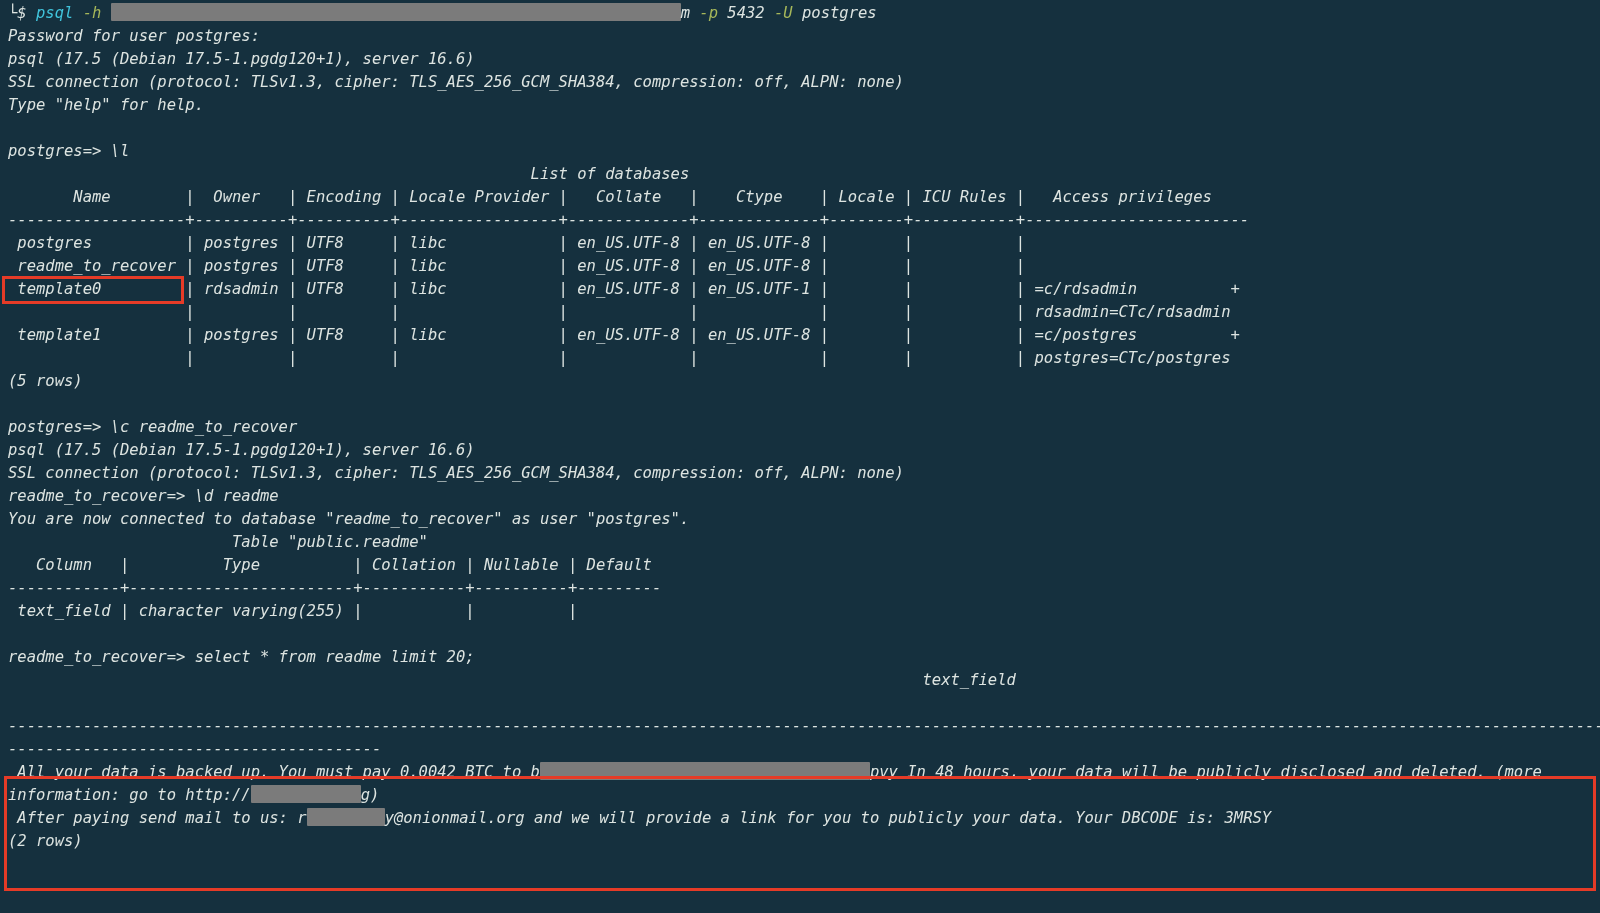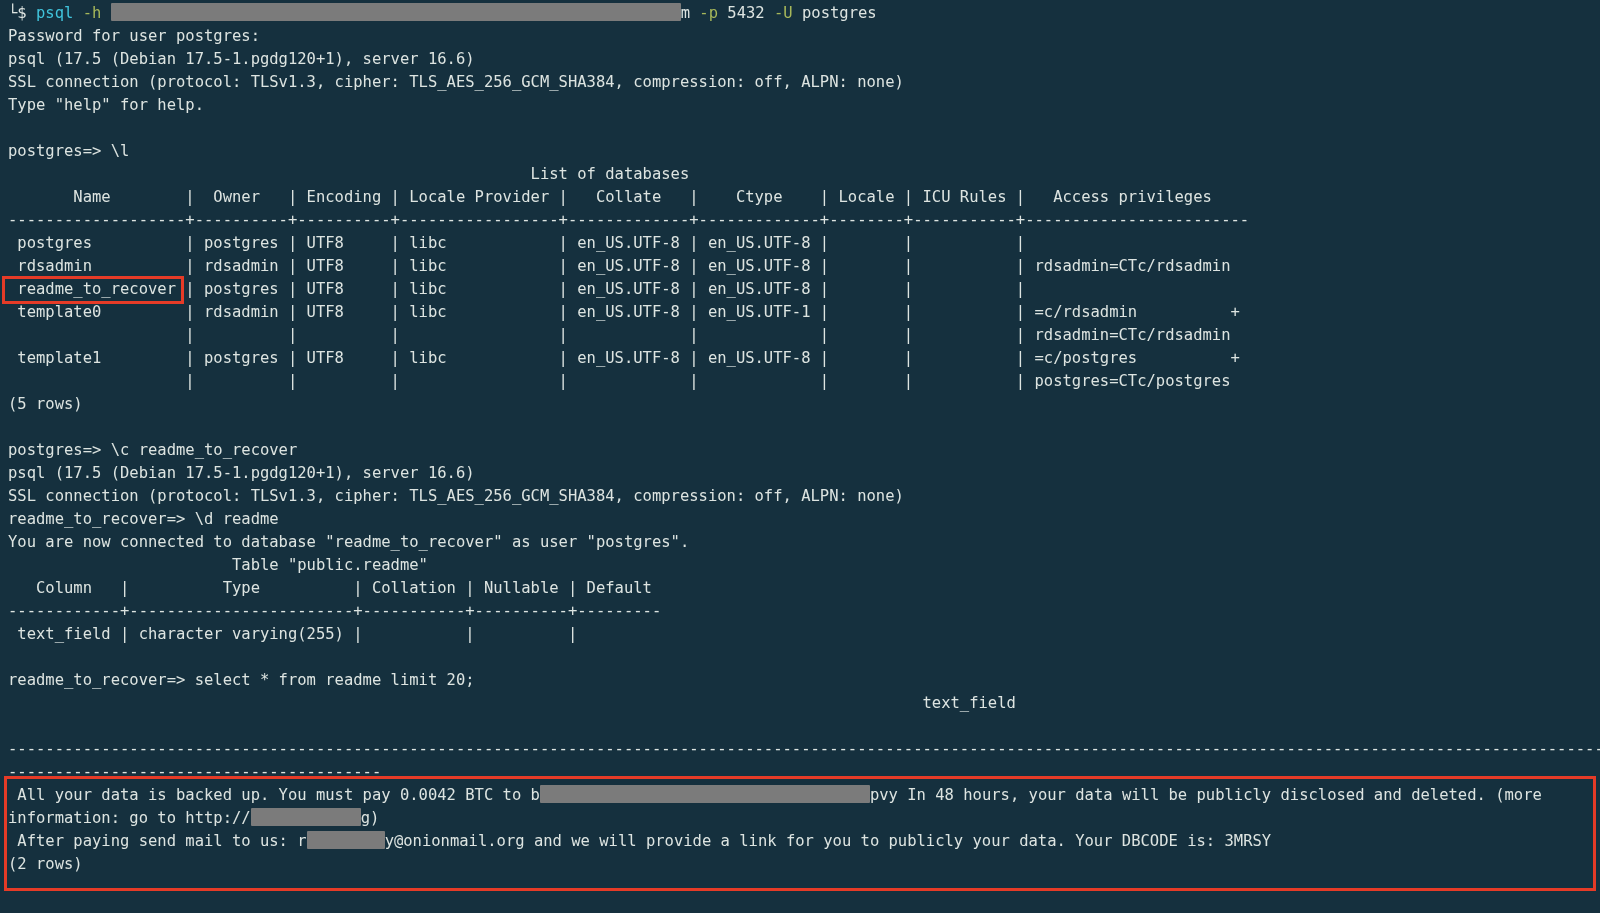--- a/index.html
+++ b/index.html
@@ -11,20 +11,21 @@
     background: var(--bg, #15303e);
     font-family: "DejaVu Sans Mono", "Liberation Mono", monospace;
   }
   .terminal {
     position: absolute;
     left: 0; top: 0;
     width: 1600px;
     height: 913px;
     padding: 2px 0 0 8px;
     box-sizing: border-box;
+    font-style: italic;
   }
   .tline {
     height: 23px;
     line-height: 23px;
     font-size: 15.5px;
     color: var(--fg, #dde4e1);
     white-space: pre;
     letter-spacing: 0;
   }
   .c-cyan  { color: var(--cyan, #40c4dc); }
@@ -55,21 +56,20 @@
       <div class="tline"><span>Password for user postgres:</span></div>
       <div class="tline"><span>psql (17.5 (Debian 17.5-1.pgdg120+1), server 16.6)</span></div>
       <div class="tline"><span>SSL connection (protocol: TLSv1.3, cipher: TLS_AES_256_GCM_SHA384, compression: off, ALPN: none)</span></div>
       <div class="tline"><span>Type "help" for help.</span></div>
       <div class="tline"><span></span></div>
       <div class="tline"><span>postgres=&gt; \l</span></div>
       <div class="tline"><span>                                                        List of databases</span></div>
       <div class="tline"><span>       Name        |  Owner   | Encoding | Locale Provider |   Collate   |    Ctype    | Locale | ICU Rules |   Access privileges</span></div>
       <div class="tline"><span>-------------------+----------+----------+-----------------+-------------+-------------+--------+-----------+------------------------</span></div>
       <div class="tline"><span> postgres          | postgres | UTF8     | libc            | en_US.UTF-8 | en_US.UTF-8 |        |           |</span></div>
-      <div class="tline"><span> rdsadmin          | rdsadmin | UTF8     | libc            | en_US.UTF-8 | en_US.UTF-8 |        |           | rdsadmin=CTc/rdsadmin</span></div>
       <div class="tline"><span> readme_to_recover | postgres | UTF8     | libc            | en_US.UTF-8 | en_US.UTF-8 |        |           |</span></div>
       <div class="tline"><span> template0         | rdsadmin | UTF8     | libc            | en_US.UTF-8 | en_US.UTF-1 |        |           | =c/rdsadmin          +</span></div>
       <div class="tline"><span>                   |          |          |                 |             |             |        |           | rdsadmin=CTc/rdsadmin</span></div>
       <div class="tline"><span> template1         | postgres | UTF8     | libc            | en_US.UTF-8 | en_US.UTF-8 |        |           | =c/postgres          +</span></div>
       <div class="tline"><span>                   |          |          |                 |             |             |        |           | postgres=CTc/postgres</span></div>
       <div class="tline"><span>(5 rows)</span></div>
       <div class="tline"><span></span></div>
       <div class="tline"><span>postgres=&gt; \c readme_to_recover</span></div>
       <div class="tline"><span>psql (17.5 (Debian 17.5-1.pgdg120+1), server 16.6)</span></div>
       <div class="tline"><span>SSL connection (protocol: TLSv1.3, cipher: TLS_AES_256_GCM_SHA384, compression: off, ALPN: none)</span></div>

